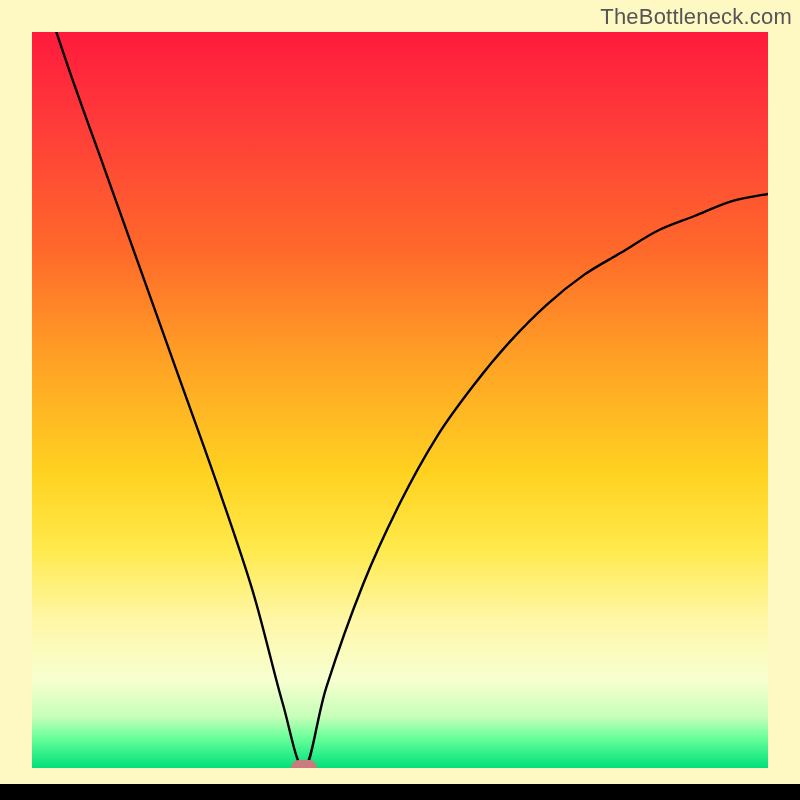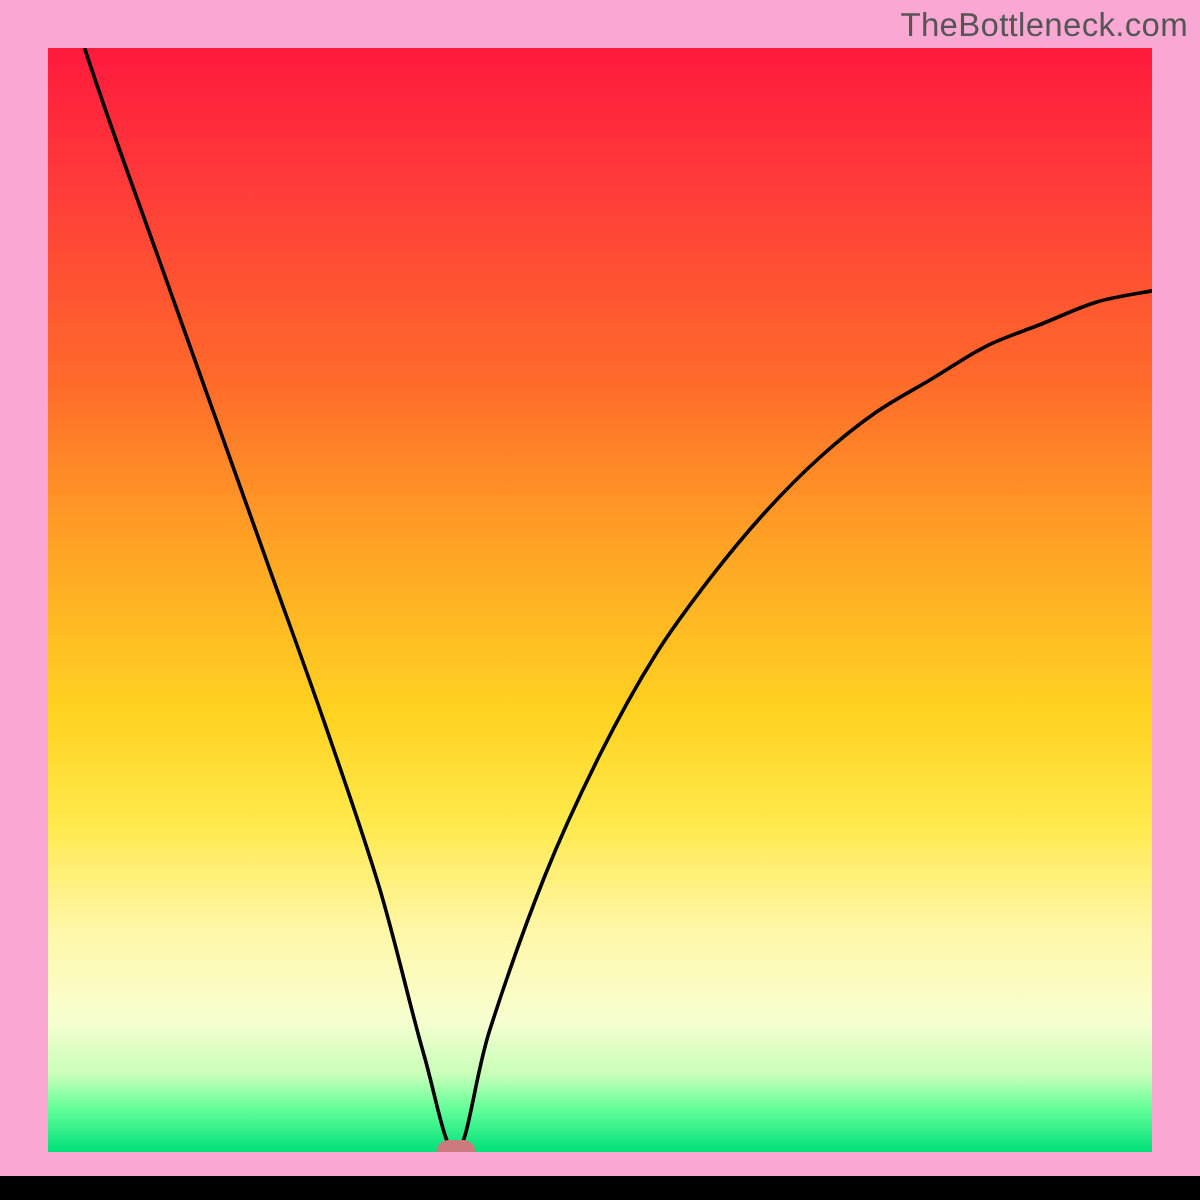--- a/index.html
+++ b/index.html
@@ -10,21 +10,21 @@
     background: #000;
     overflow: hidden;
     font-family: Arial, Helvetica, sans-serif;
   }
   .frame {
     position: absolute;
     left: 0;
     top: 0;
     width: 800px;
     height: 784px;
-    background: #f9a8d4;
+    background: #fef9c3;
   }
   .plot-area {
     position: absolute;
     left: 32px;
     top: 32px;
     width: 736px;
     height: 736px;
     background: linear-gradient(
       to bottom,
       #ff1a3c 0%,

